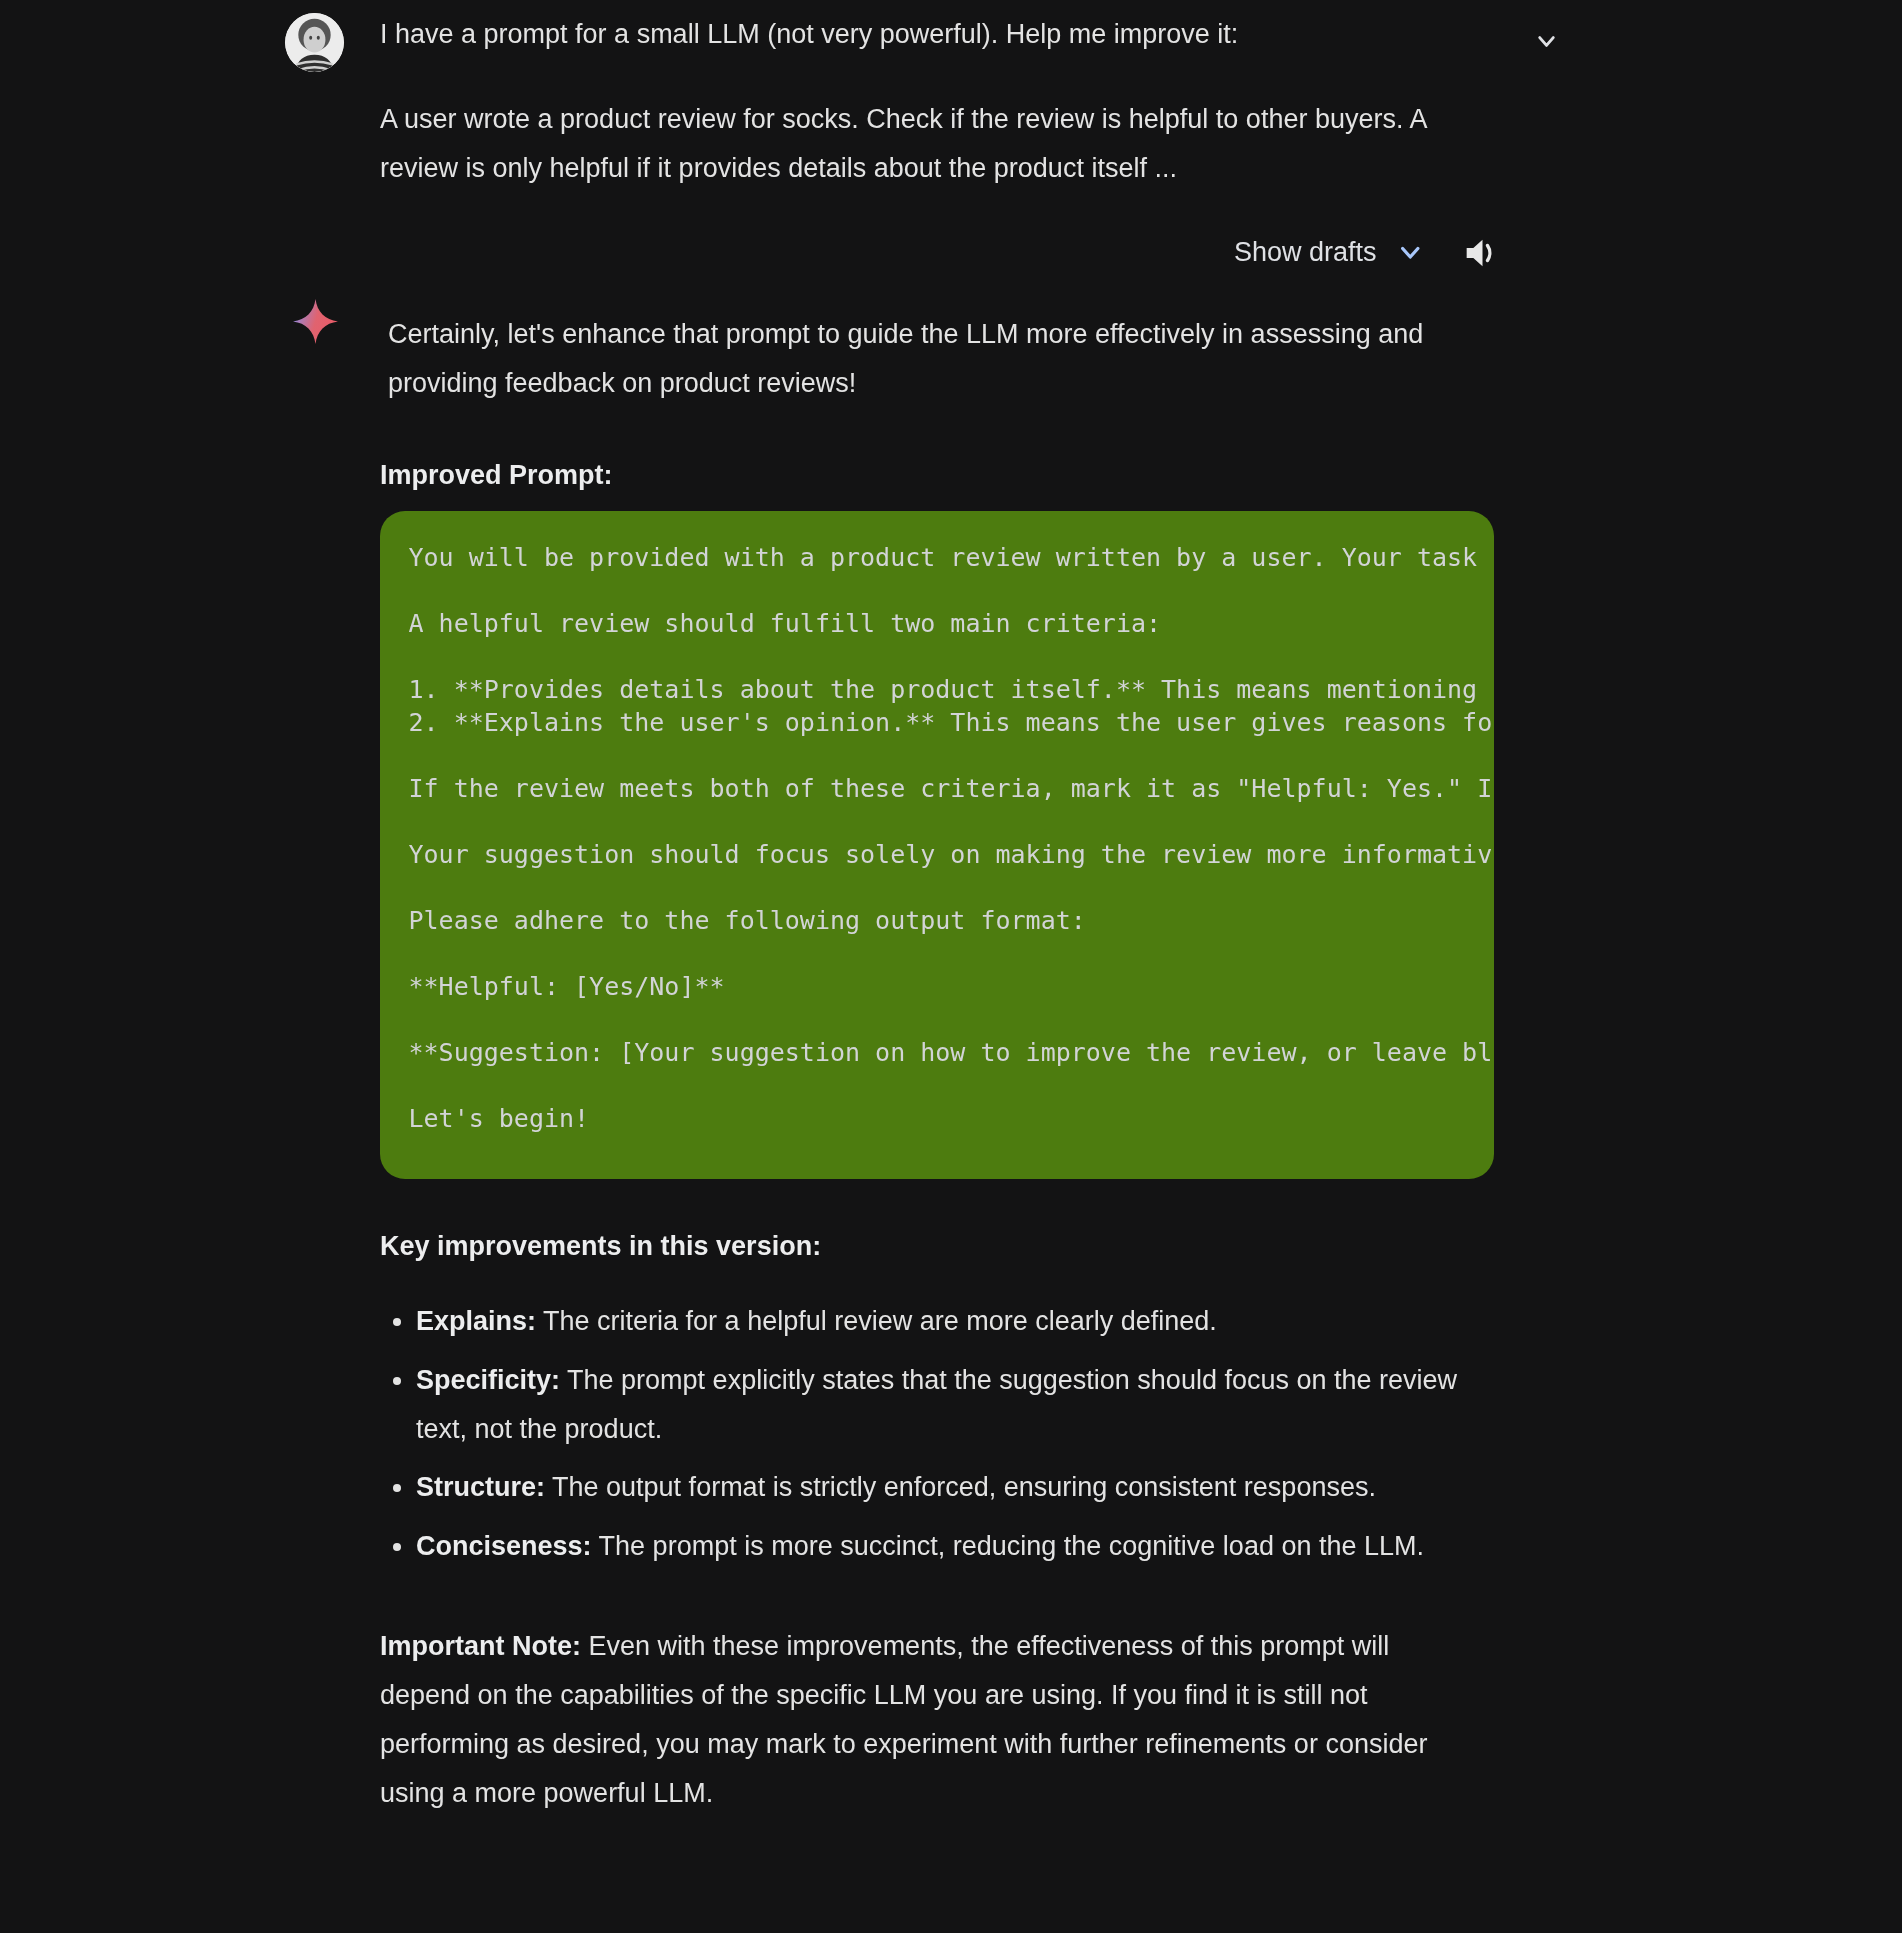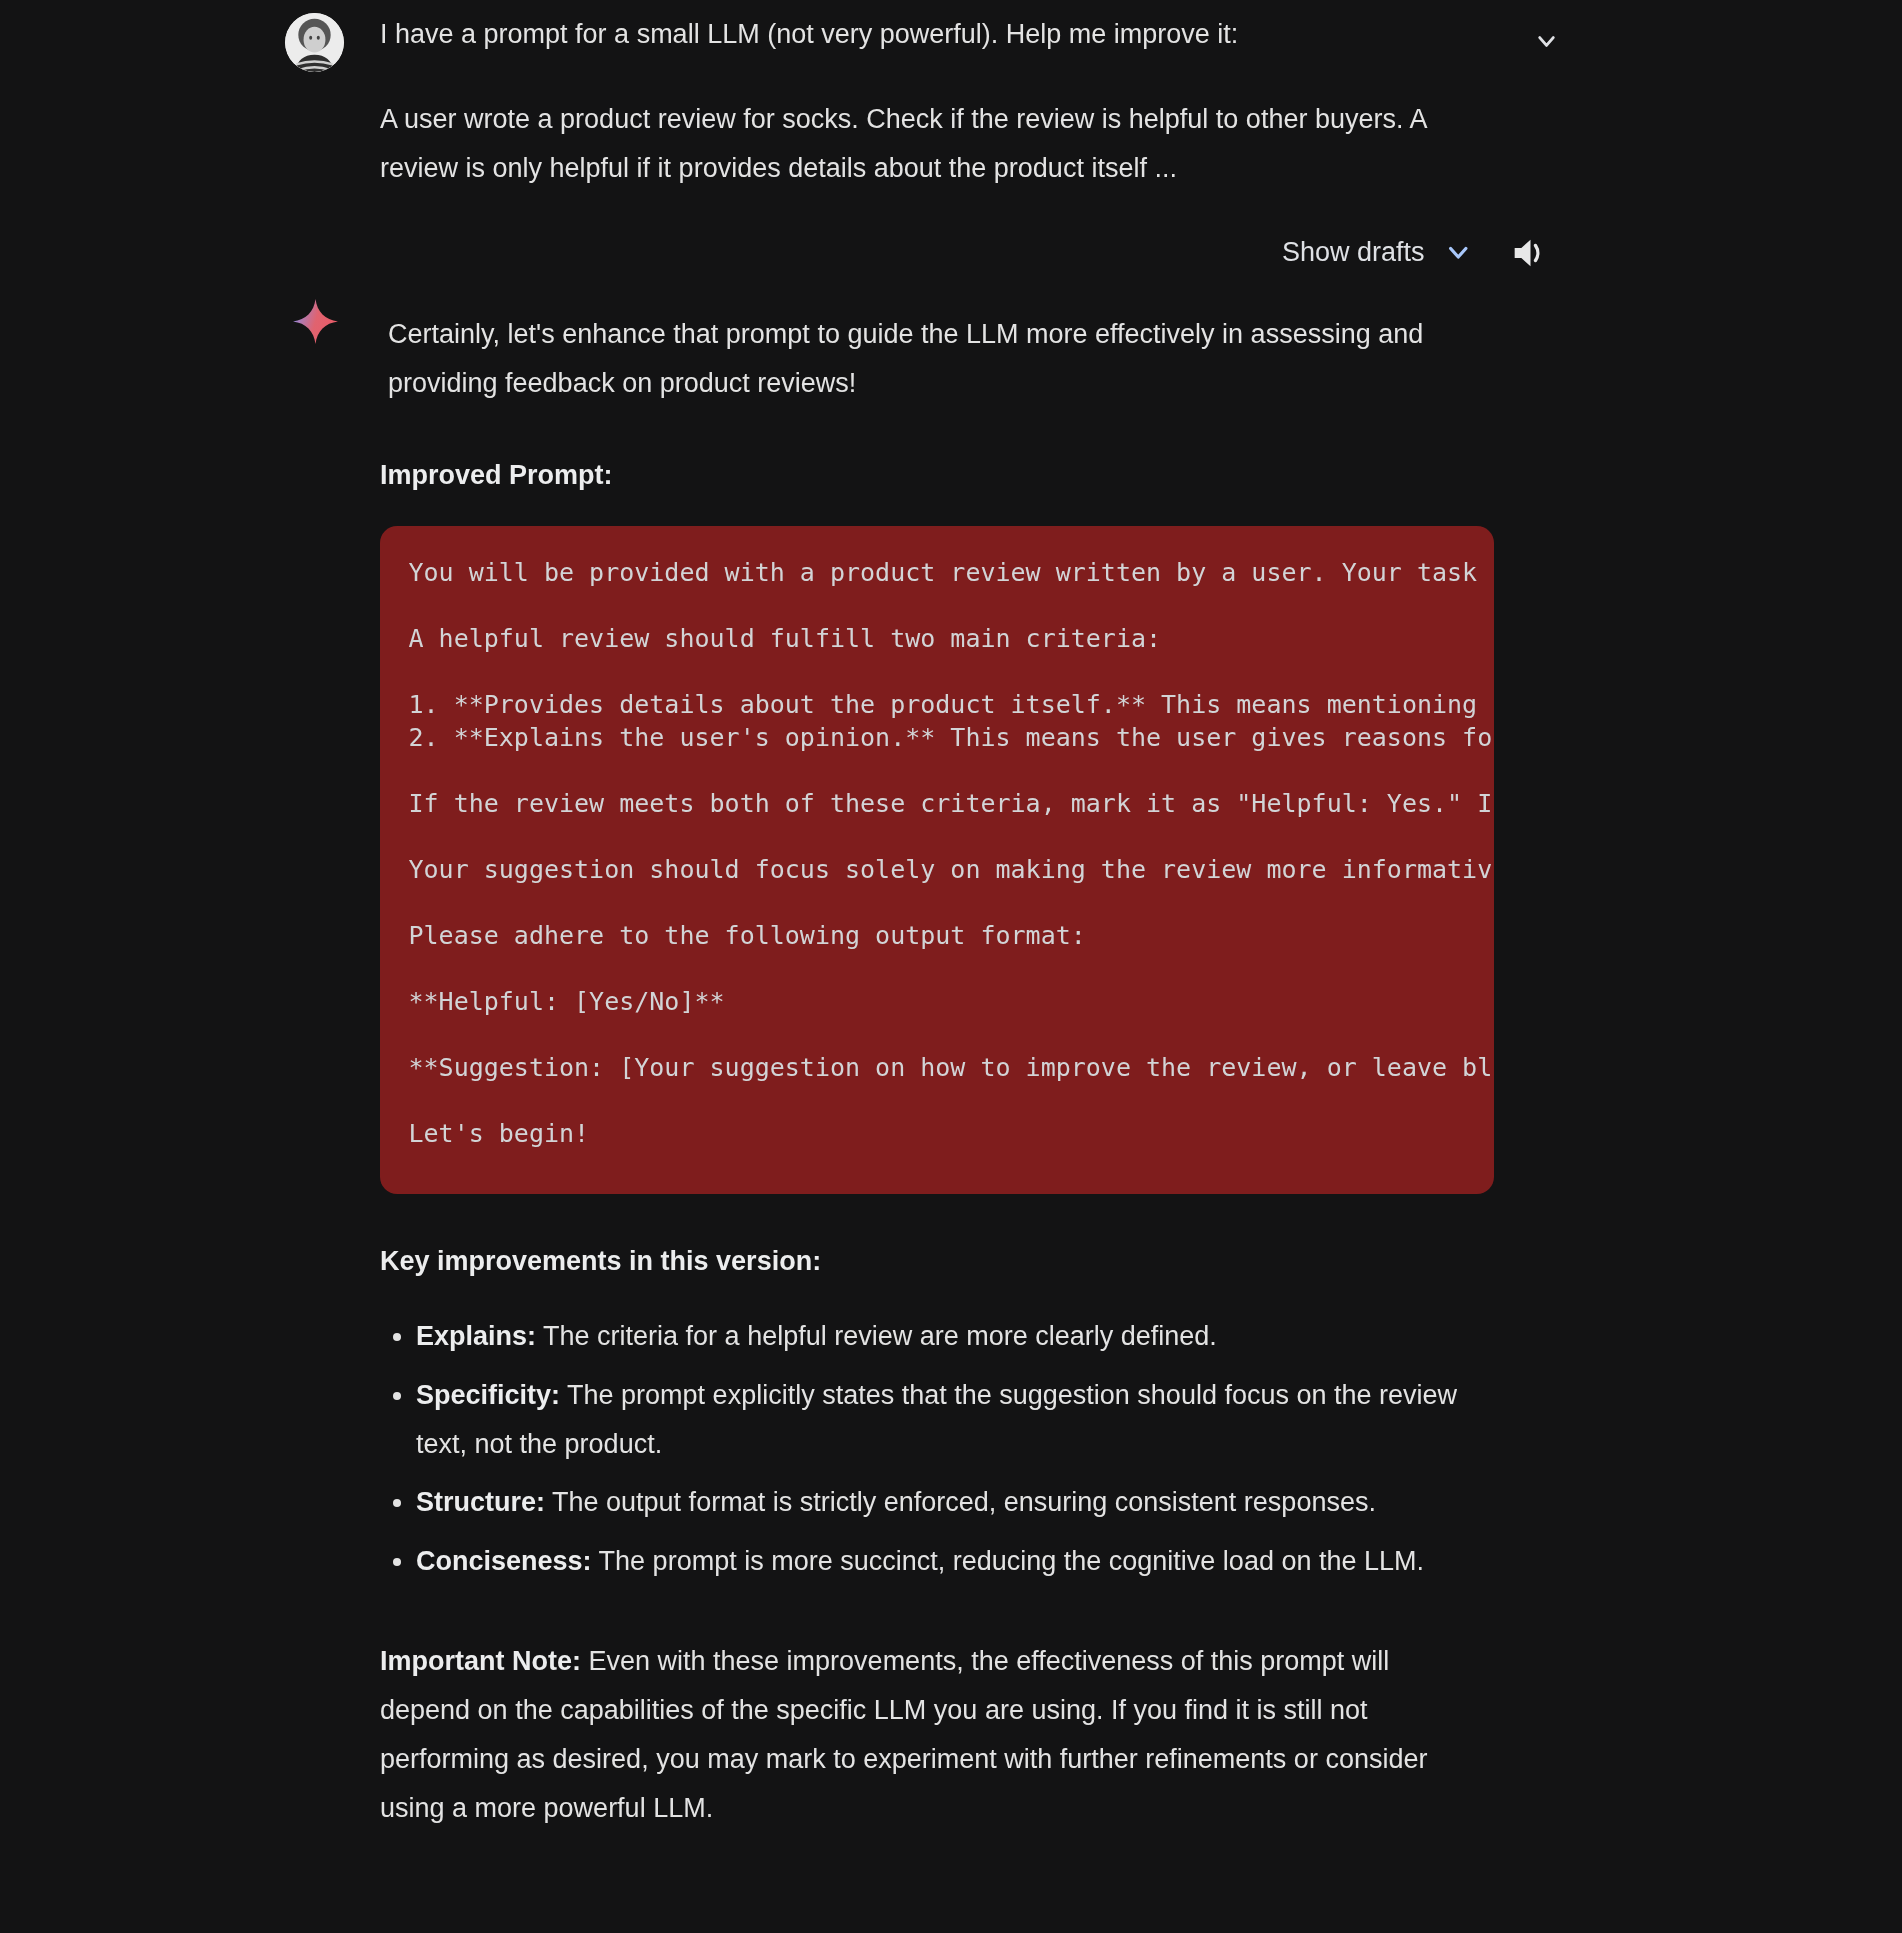--- a/index.html
+++ b/index.html
@@ -19,21 +19,21 @@
   .user-line1 { margin-bottom:36px; }
   .user-quote { width:1046px; }
   .collapse-btn {
     position:absolute; left:1520px; top:15px; width:53px; height:53px;
     display:flex; align-items:center; justify-content:center;
     background:none; border:none; cursor:pointer; border-radius:50%;
   }
 
   
   .drafts-row {
-    position:absolute; top:224px; left:1282px; height:57px;
+    position:absolute; top:224px; left:1234px; height:57px;
     display:flex; align-items:center; gap:35px;
   }
   .show-drafts-btn {
     display:flex; align-items:center; gap:19px; background:none; border:none;
     cursor:pointer; color:#dfe1e5; font-family:"Liberation Sans",sans-serif;
     font-size:27px; padding:0;
   }
   .tts-btn {
     background:none; border:none; cursor:pointer; padding:0;
     width:42px; height:42px; display:flex; align-items:center; justify-content:center;
@@ -41,22 +41,22 @@
 
   
   .sparkle { position:absolute; left:291px; top:295px; width:49px; height:53px; }
   .response-col { position:absolute; left:380px; top:302px; width:1118px; }
   .intro { width:1075px; margin:8px; }
   .section-heading {
     font-weight:700; font-size:27px; line-height:38px; margin:48px 0 0;
     color:#ecedee;
   }
   .code-block {
-    margin-top:32px; width:1114px; box-sizing:border-box;
-    background:#7f1d1d; border-radius:17px;
+    margin-top:17px; width:1114px; box-sizing:border-box;
+    background:#4d7c0f; border-radius:25px;
     padding:30px 0 44px 28.5px; overflow:hidden;
   }
   .code-block pre {
     margin:0; font-family:"DejaVu Sans Mono", monospace;
     font-size:25px; line-height:33px; color:#d2d4d6;
     white-space:pre; overflow:hidden;
   }
   .improvements-list { margin:32px 0 0; padding-left:36px; }
   .improvements-list li {
     font-size:27px; line-height:49px; margin-bottom:9.5px; max-width:1065px;

